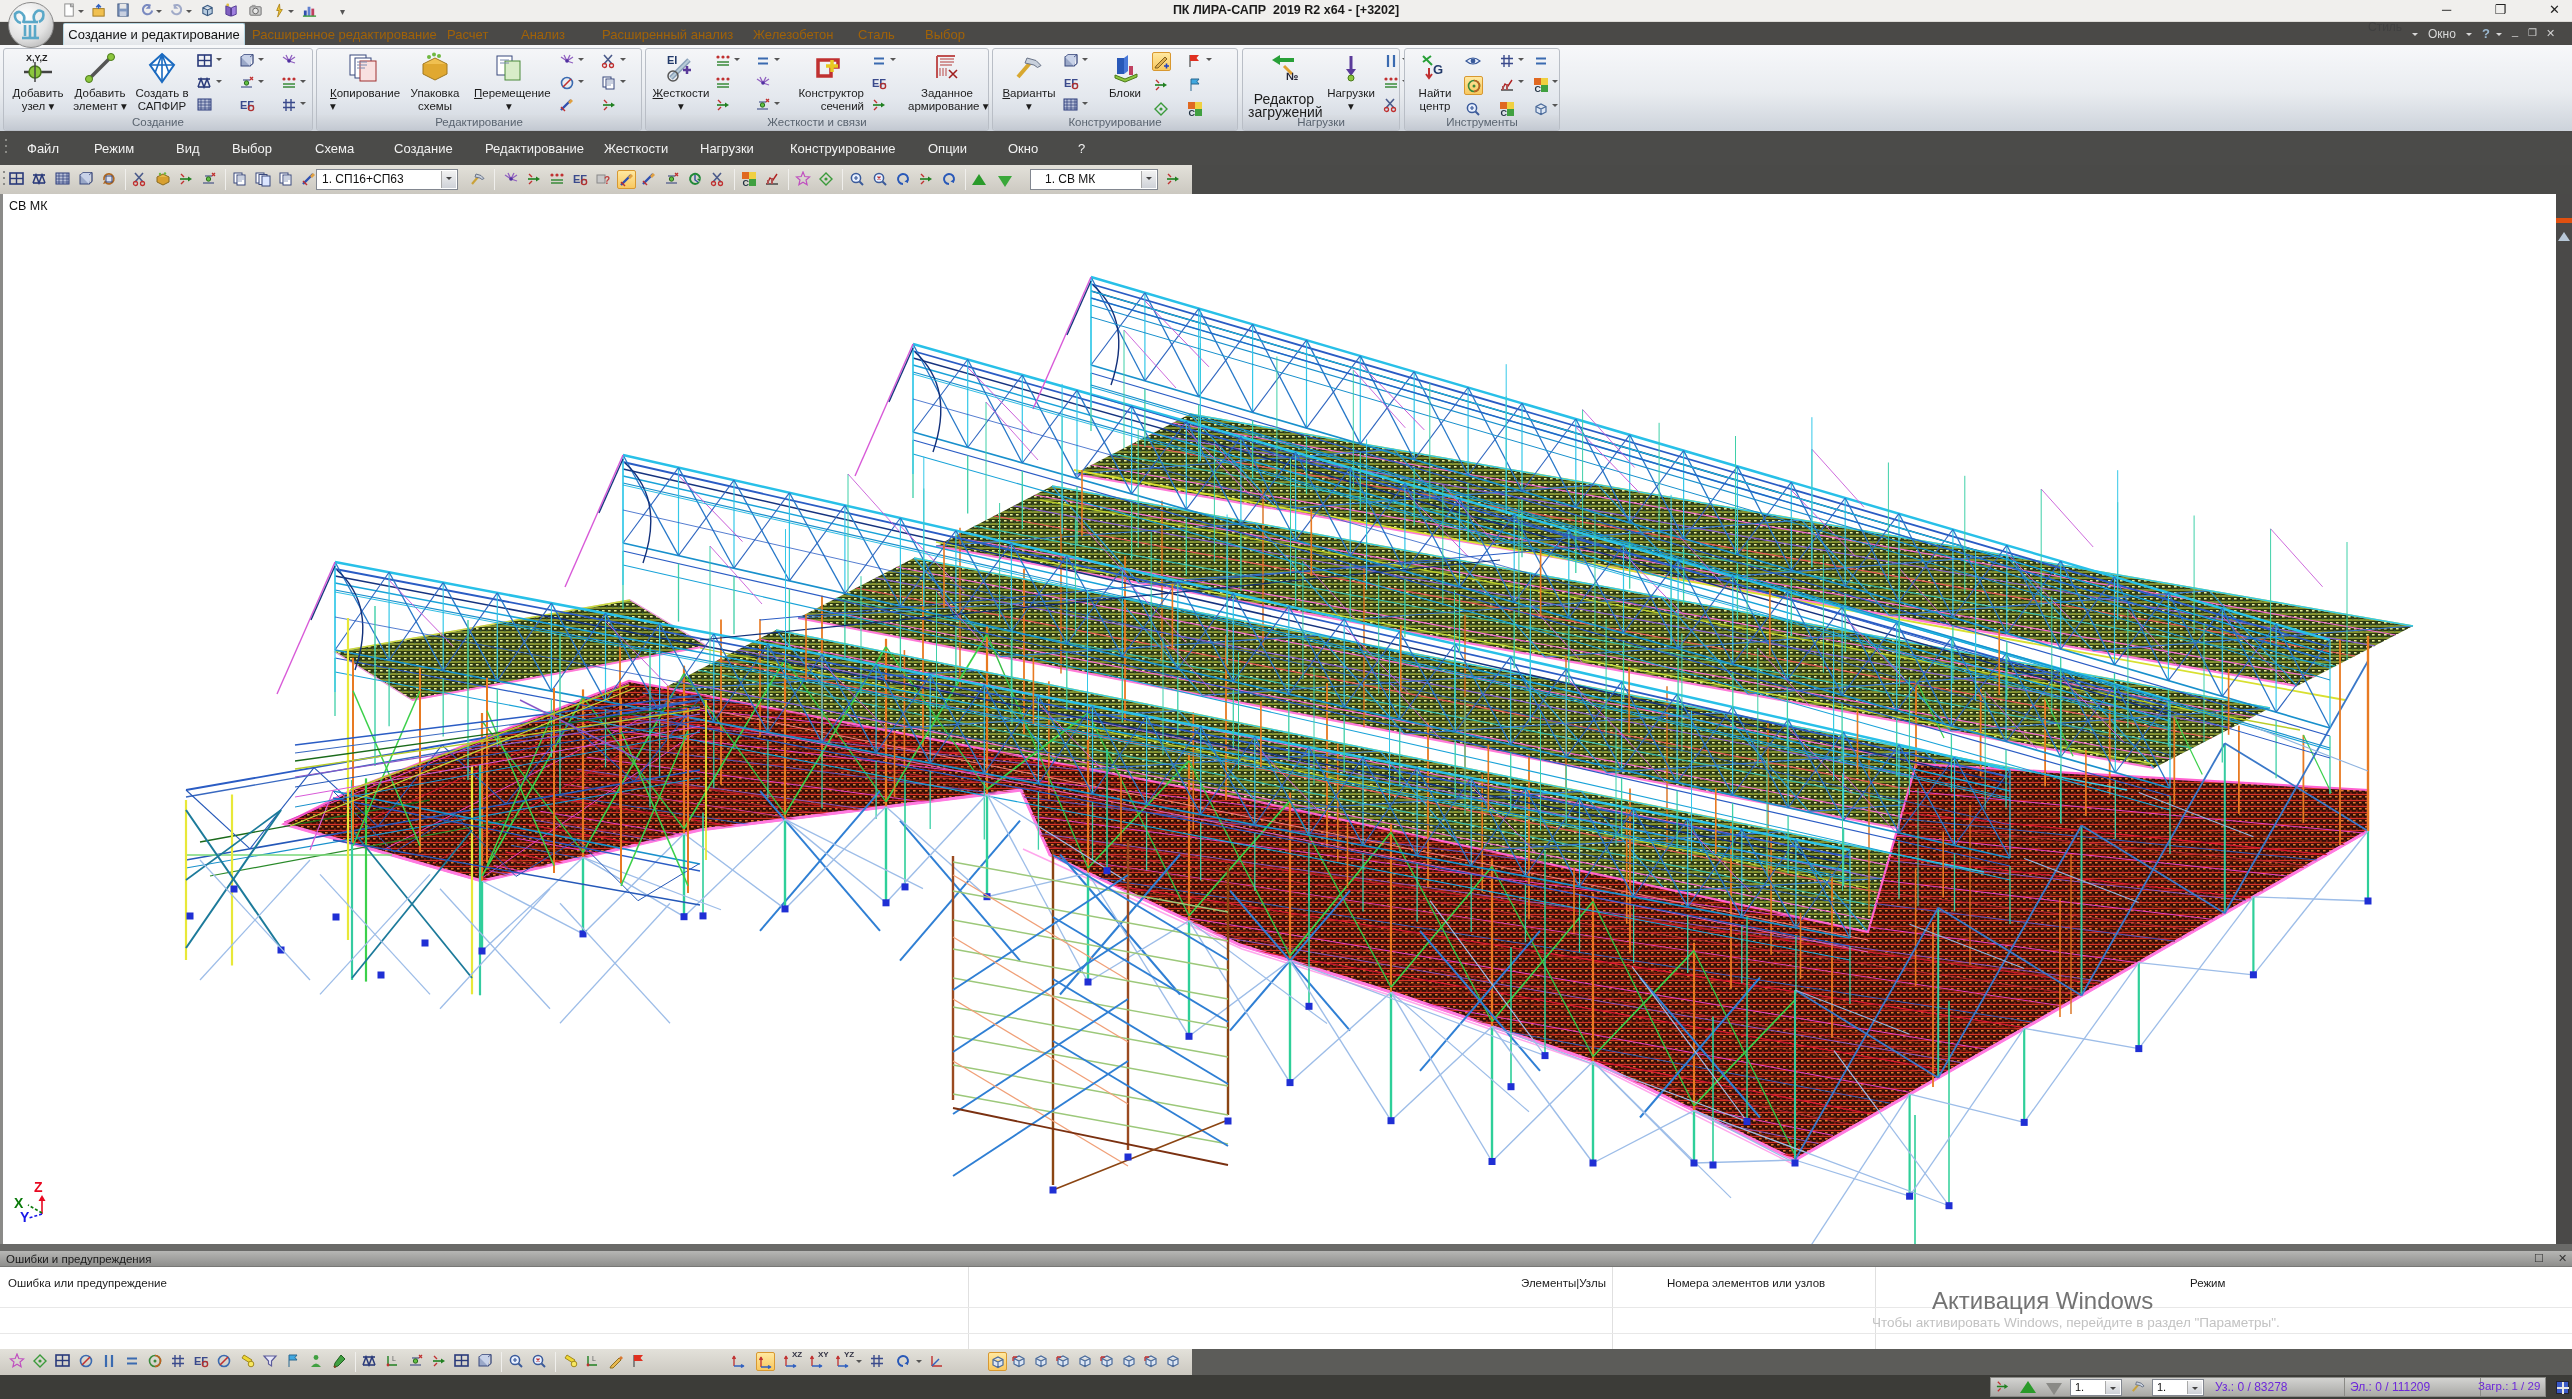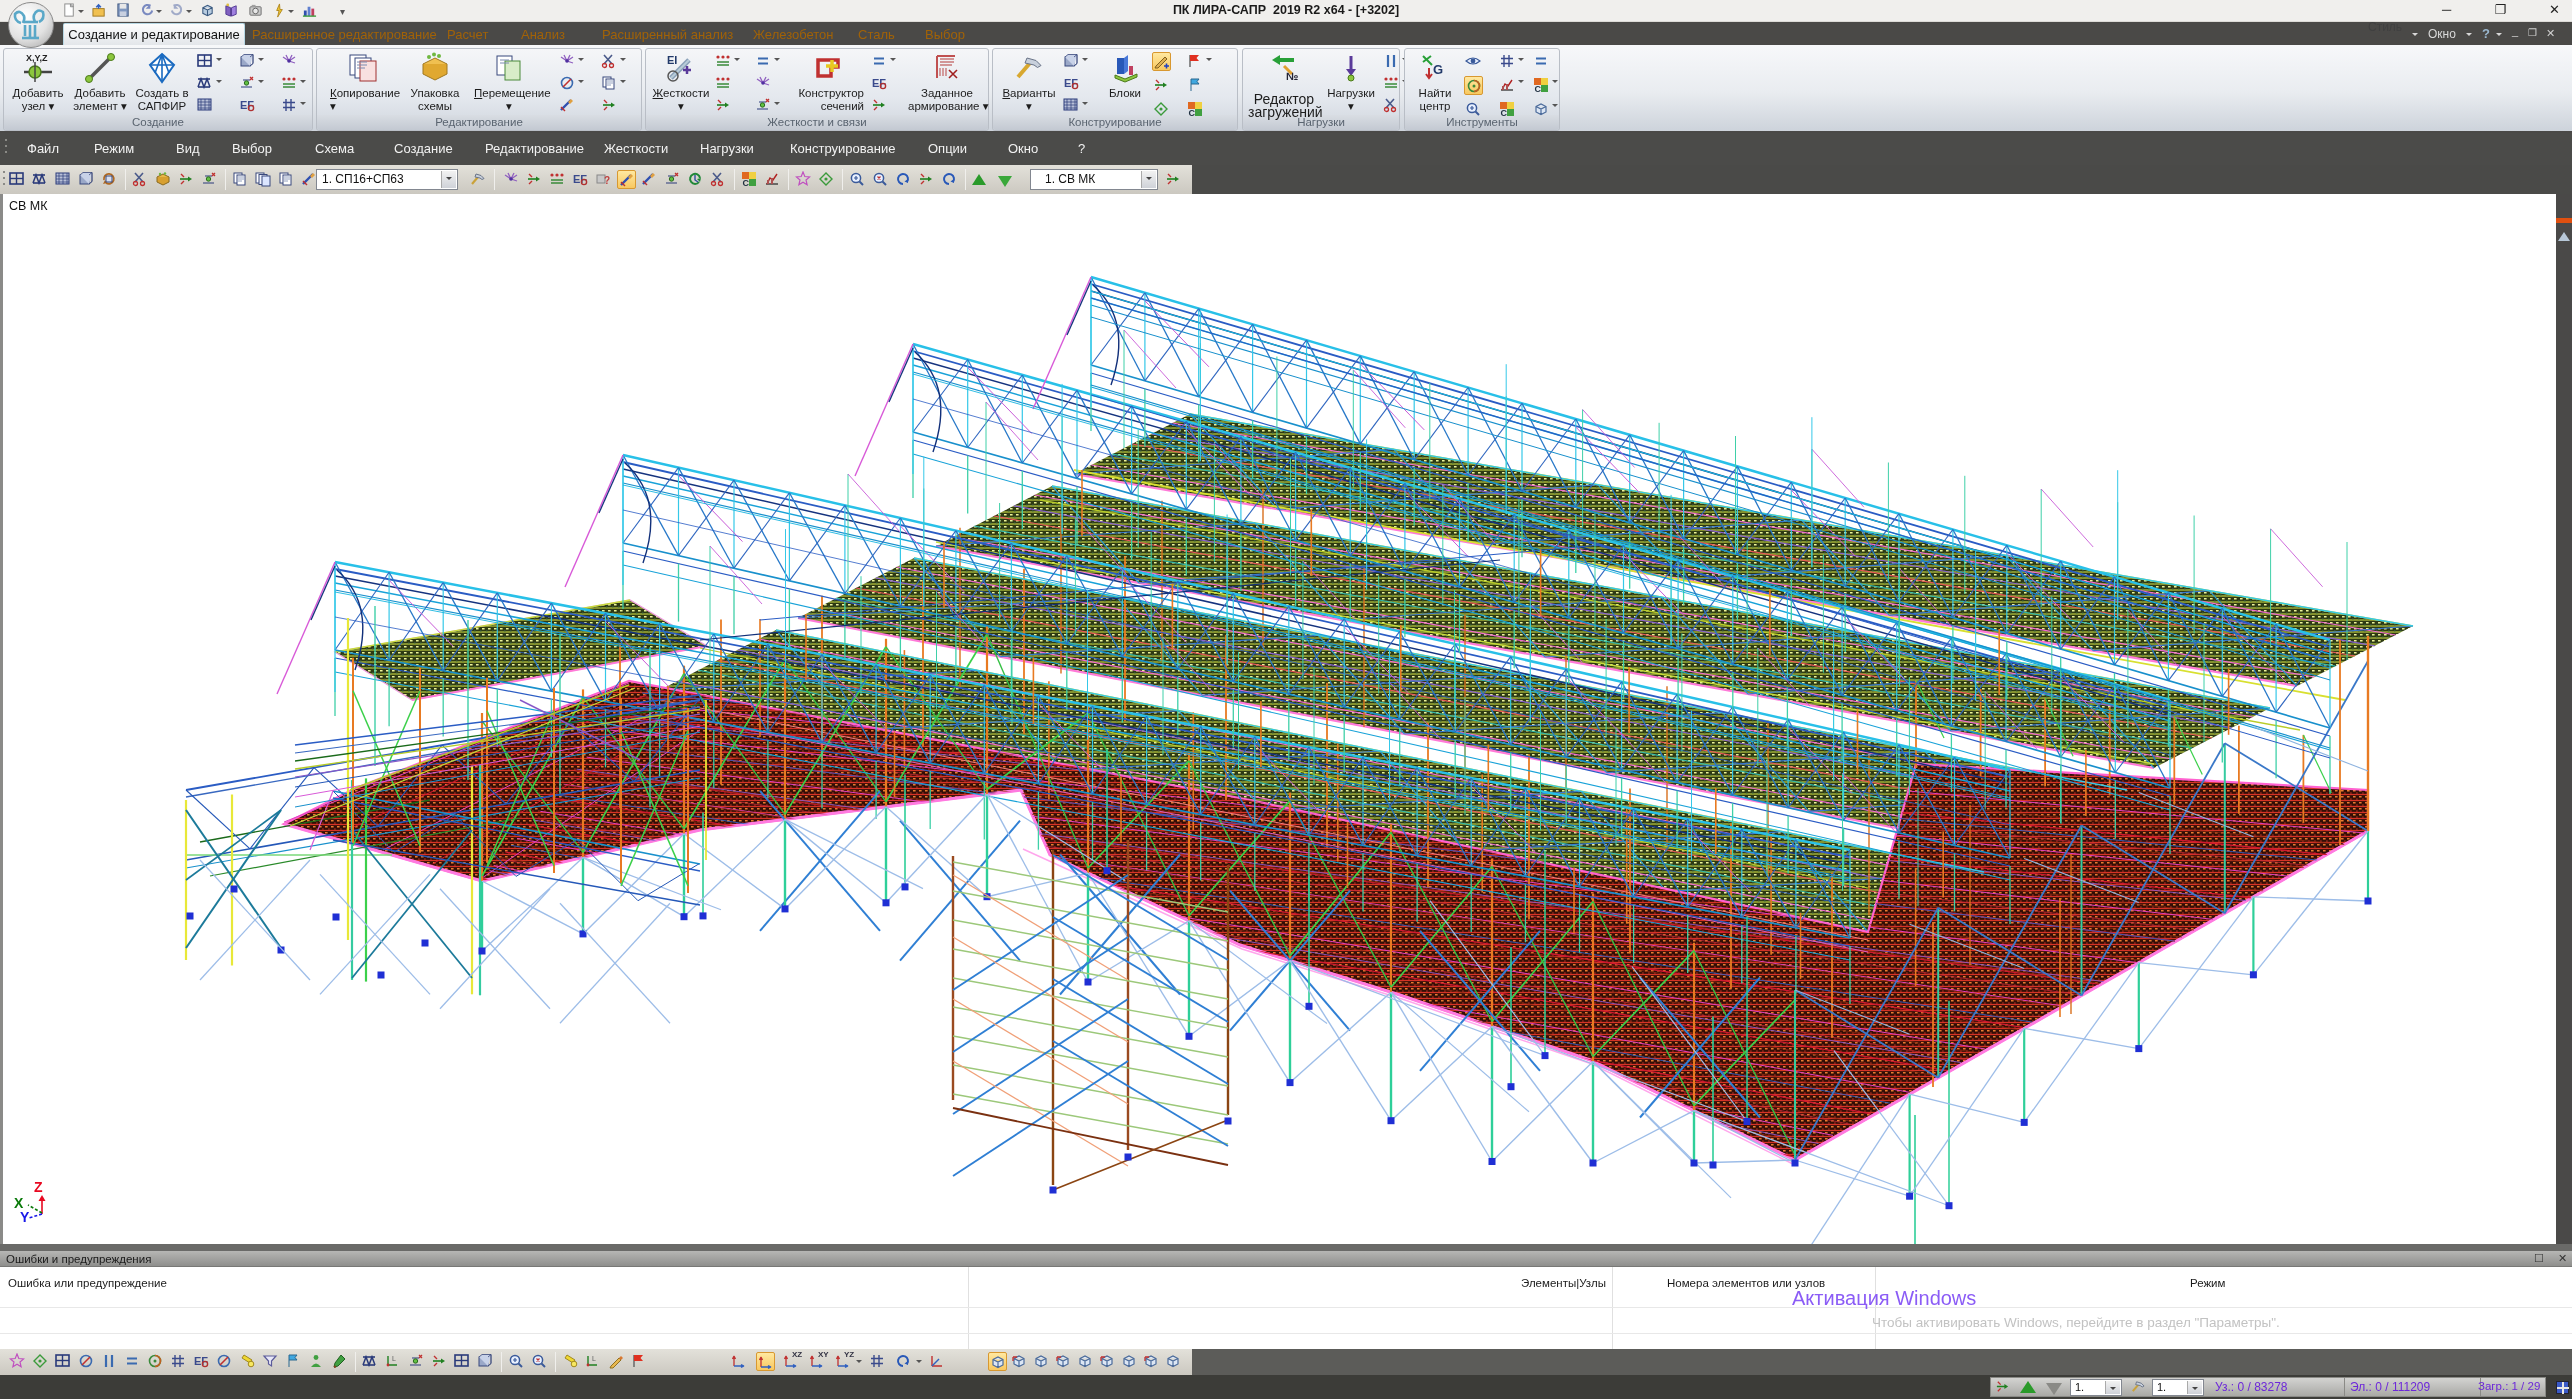--- a/index.html
+++ b/index.html
@@ -1771,21 +1771,21 @@
 <div class=" abs" style="left:0;top:1267px;width:2572px;height:82px;background:#fff"></div>
 <div class="eh abs" style="left:8px;top:1277px">Ошибка или предупреждение</div>
 <div class="eh abs" style="left:1521px;top:1277px">Элементы|Узлы</div>
 <div class="eh abs" style="left:1667px;top:1277px">Номера элементов или узлов</div>
 <div class="eh abs" style="left:2190px;top:1277px">Режим</div>
 <div class=" abs" style="left:968px;top:1267px;width:1px;height:82px;background:#e0e0e0"></div>
 <div class=" abs" style="left:1612px;top:1267px;width:1px;height:82px;background:#e0e0e0"></div>
 <div class=" abs" style="left:1875px;top:1267px;width:1px;height:82px;background:#e0e0e0"></div>
 <div class=" abs" style="left:0;top:1307px;width:2572px;height:1px;background:#e8e8e8"></div>
 <div class=" abs" style="left:0;top:1333px;width:2572px;height:1px;background:#e8e8e8"></div>
-<div class="abs" style="left:1792px;top:1287px;font-size:20px;color:#8b5cf6">Активация Windows</div>
+<div class="abs" style="left:1932px;top:1287px;font-size:24px;color:#737373">Активация Windows</div>
 <div class="abs" style="left:1872px;top:1315px;font-size:13.5px;color:#c2c2c2">Чтобы активировать Windows, перейдите в раздел "Параметры".</div>
 <div class=" abs" style="left:0;top:1349px;width:1192px;height:26px;background:linear-gradient(#e3e1da,#cbc8c0)"></div>
 <div class=" abs" style="left:1192px;top:1349px;width:1380px;height:26px;background:#5c5c59"></div>
 <div class="abs" style="left:8px;top:1352px;width:19px;height:19px;padding:1px"><svg width="16" height="16" viewBox="0 0 16 16">
       <path d="M8,1 l1.8,4.5 4.8,0.4 -3.6,3.1 1.1,4.7 -4.1,-2.5 -4.1,2.5 1.1,-4.7 -3.6,-3.1 4.8,-0.4 z" fill="none" stroke="#c050c0" stroke-width="1.2"></path>
     </svg></div>
 <div class="abs" style="left:31px;top:1352px;width:19px;height:19px;padding:1px"><svg width="16" height="16" viewBox="0 0 16 16">
       <path d="M8,2 L14,8 L8,14 L2,8 z" fill="none" stroke="#3a9a3a" stroke-width="1.4"></path>
       <circle cx="8" cy="8" r="1.6" fill="#3a9a3a"></circle>
     </svg></div>

